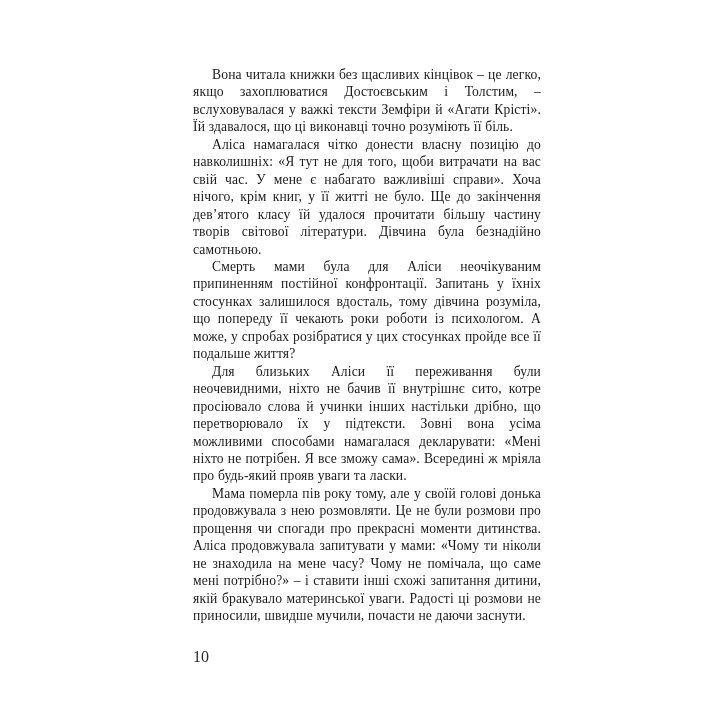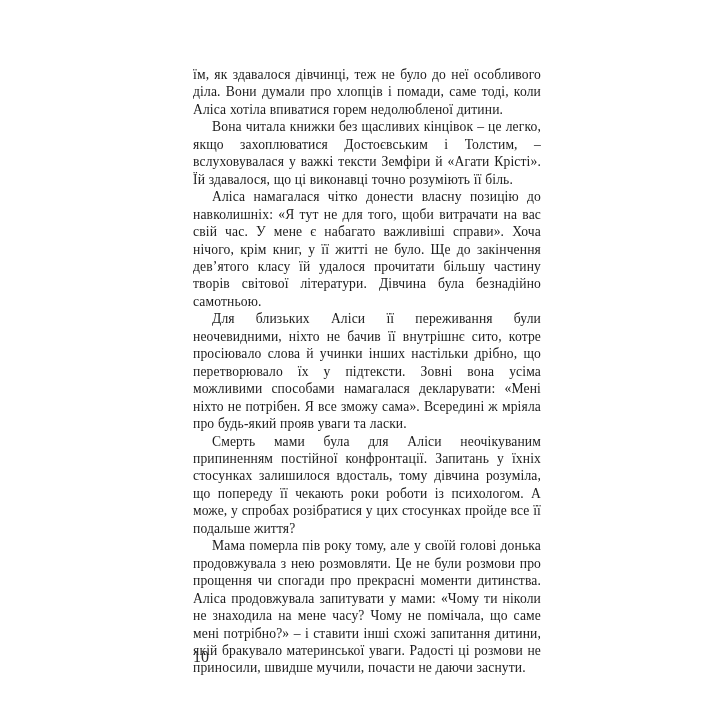--- a/index.html
+++ b/index.html
@@ -56,23 +56,22 @@
     color: #2a2a2a;
     font-family: "Liberation Serif", "DejaVu Serif", serif;
   }
 </style>
 </head>
 <body>
 
 <div class="page">
 
   <div class="text-column">
-    <p class="para continuation">їм, як здавалося дівчинці, теж не було до неї особливого діла. Вони думали про хлопців і помади, саме тоді, коли Аліса хотіла впиватися горем недолюбленої дитини.</p>
     <p class="para">Вона читала книжки без щасливих кінцівок – це легко, якщо захоплюватися Достоєвським і Толстим, – вслуховувалася у важкі тексти Земфіри й «Агати Крісті». Їй здавалося, що ці виконавці точно розуміють її біль.</p>
     <p class="para">Аліса намагалася чітко донести власну позицію до навколишніх: «Я тут не для того, щоби витрачати на вас свій час. У мене є набагато важливіші справи». Хоча нічого, крім книг, у її житті не було. Ще до закінчення дев’ятого класу їй удалося прочитати більшу частину творів світової літератури. Дівчина була безнадійно самотньою.</p>
+    <p class="para">Смерть мами була для Аліси неочікуваним припиненням постійної конфронтації. Запитань у їхніх стосунках залишилося вдосталь, тому дівчина розуміла, що попереду її чекають роки роботи із психологом. А може, у спробах розібратися у цих стосунках пройде все її подальше життя?</p>
     <p class="para">Для близьких Аліси її переживання були неочевидними, ніхто не бачив її внутрішнє сито, котре просіювало слова й учинки інших настільки дрібно, що перетворювало їх у підтексти. Зовні вона усіма можливими способами намагалася декларувати: «Мені ніхто не потрібен. Я все зможу сама». Всередині ж мріяла про будь-який прояв уваги та ласки.</p>
-    <p class="para">Смерть мами була для Аліси неочікуваним припиненням постійної конфронтації. Запитань у їхніх стосунках залишилося вдосталь, тому дівчина розуміла, що попереду її чекають роки роботи із психологом. А може, у спробах розібратися у цих стосунках пройде все її подальше життя?</p>
     <p class="para">Мама померла пів року тому, але у своїй голові донька продовжувала з нею розмовляти. Це не були розмови про прощення чи спогади про прекрасні моменти дитинства. Аліса продовжувала запитувати у мами: «Чому ти ніколи не знаходила на мене часу? Чому не помічала, що саме мені потрібно?» – і ставити інші схожі запитання дитини, якій бракувало материнської уваги. Радості ці розмови не приносили, швидше мучили, почасти не даючи заснути.</p>
   </div>
 
   <div class="page-number">10</div>
 
 </div>
 
 </body></html>

